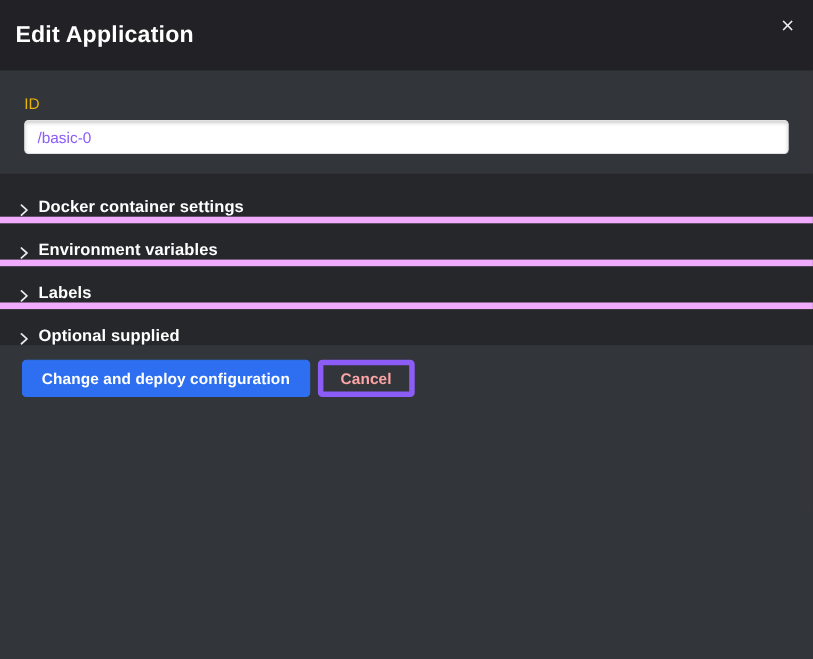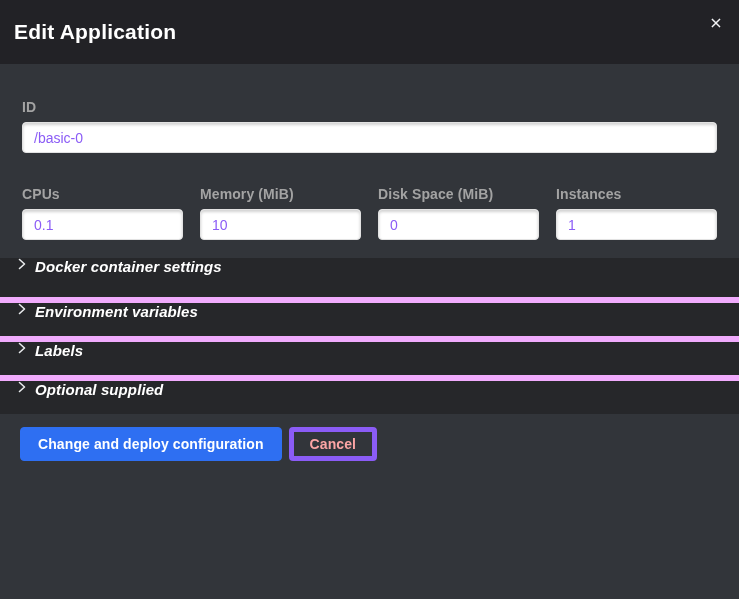--- a/index.html
+++ b/index.html
@@ -36,24 +36,23 @@
   }
 
   
   .modal-body {
     flex: 0 0 auto;
     background: #32353a;
     padding: 22px 22px 18px 22px;
   }
   .field-label {
     display: block;
-    color: #a3a3a3; font-size: 14px; font-weight: 700;
+    color: #eab308; font-size: 14px; font-weight: 400;
     margin-bottom: 7px;
     letter-spacing: 0.1px;
-    margin-top: 13px;
   }
   .text-input {
     display: block; width: 100%; height: 31px;
     background: #ffffff;
     border: 1px solid #e2e2e2; border-radius: 4px;
     box-shadow: inset 0 2px 3px rgba(0,0,0,0.18);
     padding: 0 11px;
     font-family: "Liberation Sans", sans-serif;
     font-size: 14px; color: #8b5cf6;
     outline: none;
@@ -80,24 +79,23 @@
     color: #8a8e93; font-size: 14px; font-weight: 400;
   }
 
   
   .accordion {
     flex: 0 0 auto;
     background: #26272a;
   }
   .section {
     height: 39px;
-    display: flex; align-items: flex-start;
+    display: flex; align-items: flex-end;
     padding-left: 18px;
     cursor: pointer;
-    font-style: italic;
   }
   .section + .section { border-top: 6px solid #f0abfc; }
   .chevron {
     width: 8px; height: 12px;
     margin-right: 9px;
     flex: 0 0 auto;
     display: inline-block;
   }
   .chevron svg { display: block; }
   .section-label {
@@ -145,38 +143,20 @@
     <button class="close-btn">×</button>
   </div>
 
   <div class="modal-body">
 
     <div>
       <label class="field-label">ID</label>
       <input class="text-input" type="text" value="/basic-0" style="">
     </div>
 
-    <div class="row-4">
-      <div>
-        <label class="field-label">CPUs</label>
-        <input class="text-input" type="text" value="0.1" style="">
-      </div>
-      <div>
-        <label class="field-label">Memory (MiB)</label>
-        <input class="text-input" type="text" value="10" style="">
-      </div>
-      <div>
-        <label class="field-label">Disk Space (MiB)</label>
-        <input class="text-input" type="text" value="0" style="">
-      </div>
-      <div>
-        <label class="field-label">Instances</label>
-        <input class="text-input" type="text" value="1" style="">
-      </div>
-    </div>
 
 
   </div>
 
   <div class="accordion">
 
     <div class="section">
       <span class="chevron">
         <svg width="8" height="12" viewBox="0 0 8 12">
             <polyline points="1.5,1.5 6.5,6 1.5,10.5" fill="none" stroke="#e8eaec" stroke-width="1.6" stroke-linecap="round" stroke-linejoin="round"></polyline>

